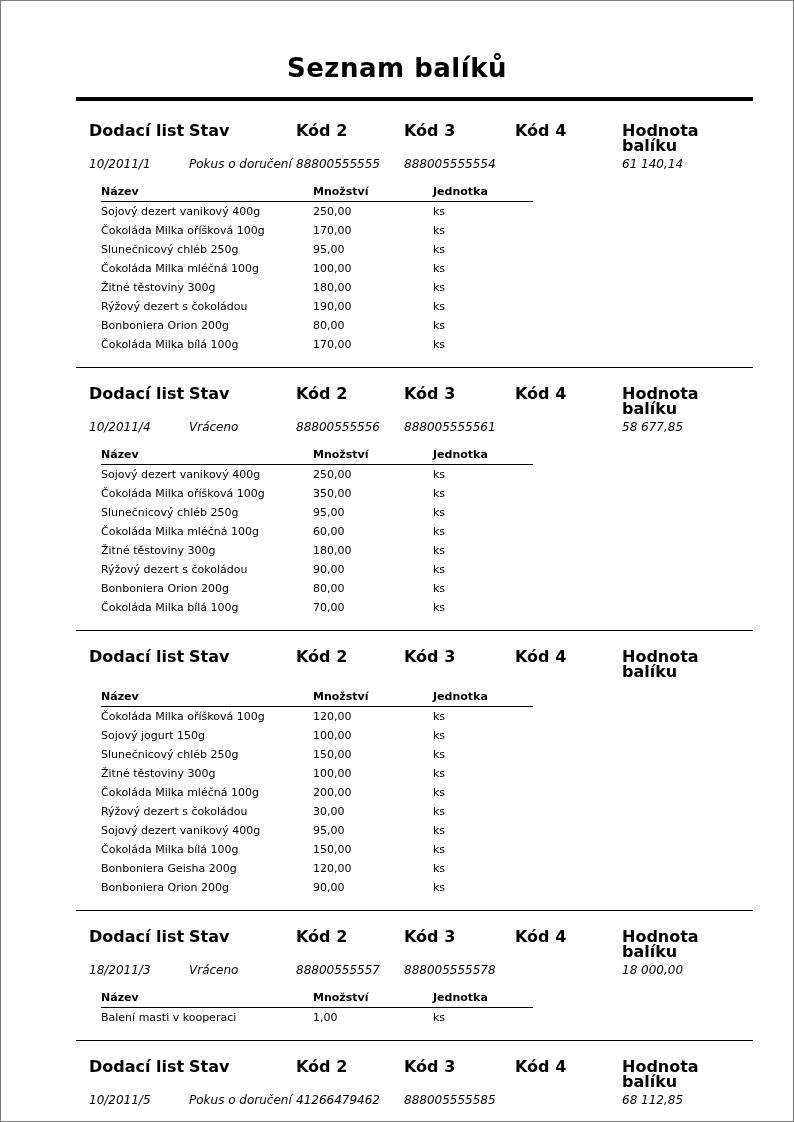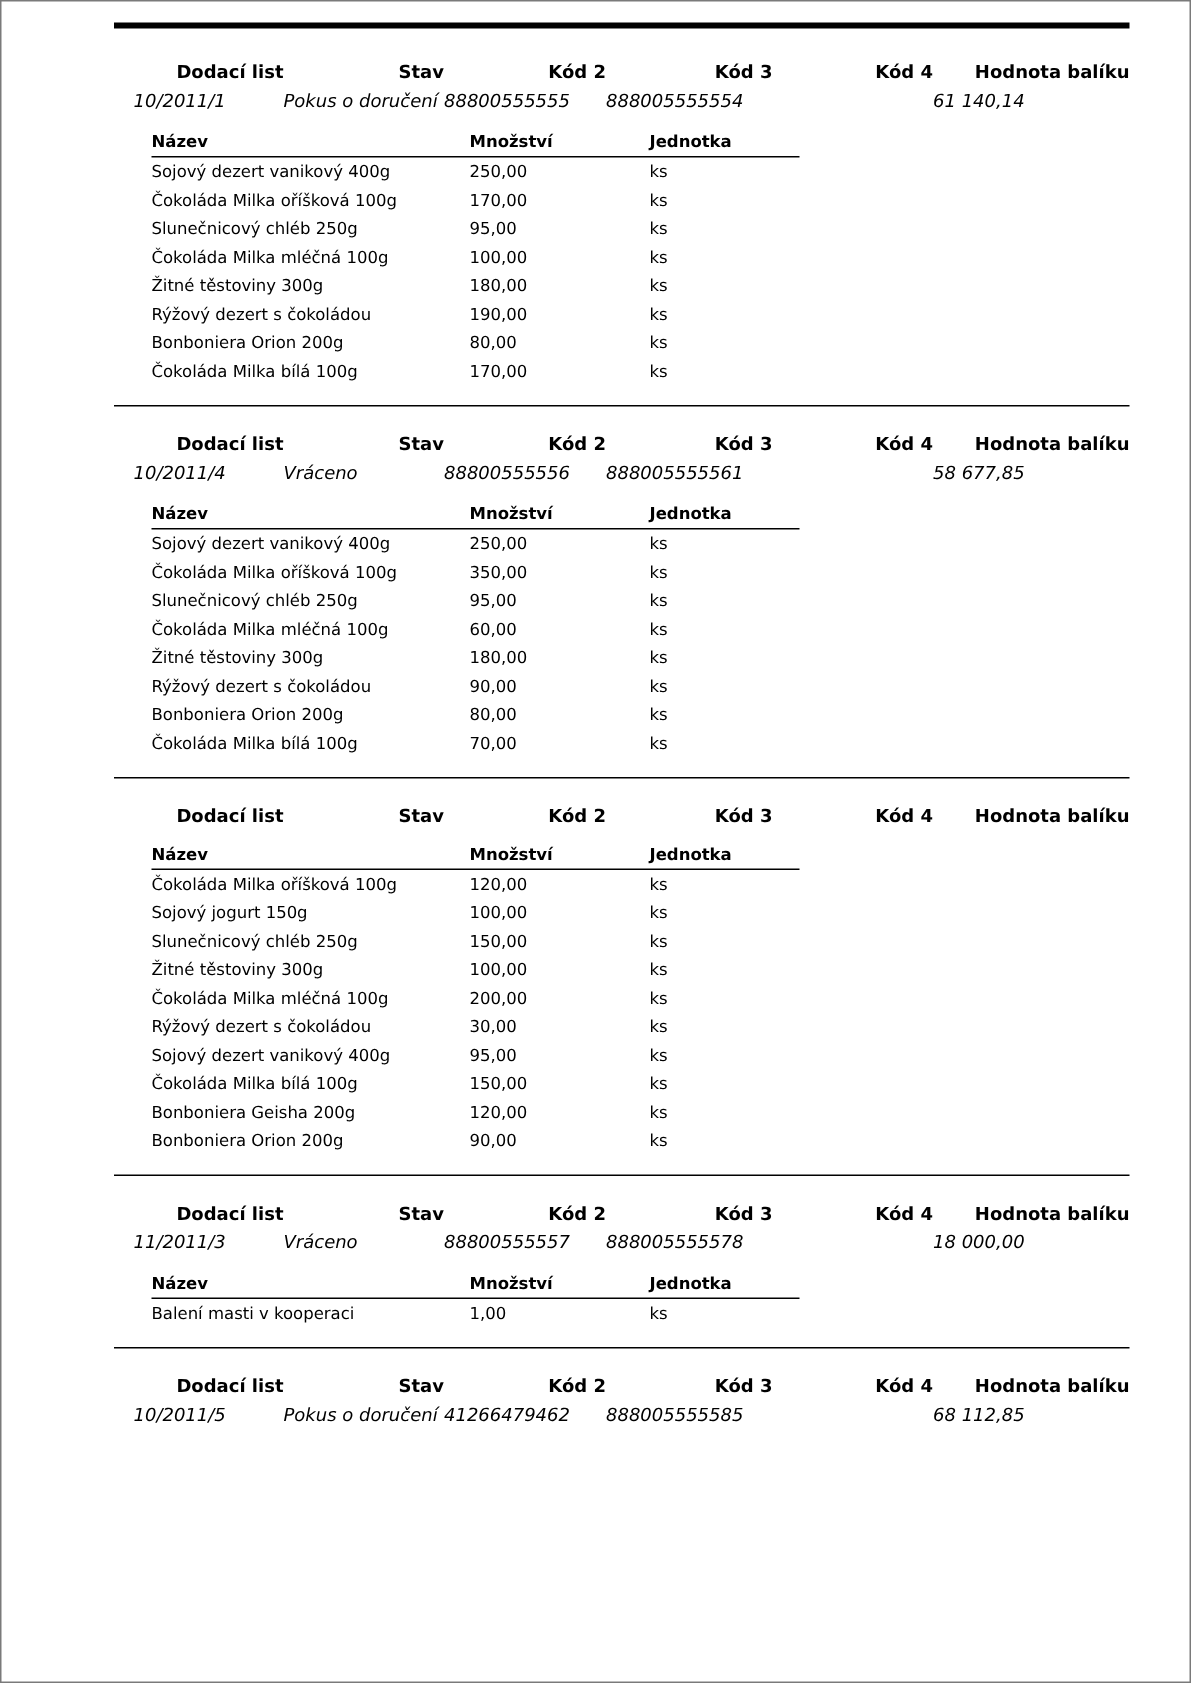--- a/index.html
+++ b/index.html
@@ -31,21 +31,21 @@
 
   #packages { padding-top: 20px; }
 
   .package {
     margin-left: 88px;
     margin-right: 40px;
   }
 
   .row { display: flex; }
   .row.head .c { font-weight: bold; }
-  .row.head { font-size: 12px; line-height: 15px; padding: 2px 0 4px 0; text-align: right; }
+  .row.head { font-size: 16px; line-height: 15px; padding: 2px 0 4px 0; }
   .row.vals { font-size: 12px; line-height: 15px; padding: 0 0 6px 0; font-style: italic; }
 
   .c1 { width: 100px; }
   .c2 { width: 107px; }
   .c3 { width: 108px; }
   .c4 { width: 111px; }
   .c5 { width: 107px; }
   .c6 { flex: 1; }
 
   .items {
@@ -68,20 +68,21 @@
     border: 0;
     border-top: 1px solid #000;
     height: 0;
     margin: 13px 40px 16px 75px;
   }
 </style>
 </head>
 <body>
 
 <div class="page">
+  <h1 class="title">Seznam balíků</h1>
   <div class="thick-rule"></div>
   <div id="packages">
   <section class="package">
     <div class="row head">
       <div class="c c1">Dodací list</div>
       <div class="c c2">Stav</div>
       <div class="c c3">Kód 2</div>
       <div class="c c4">Kód 3</div>
       <div class="c c5">Kód 4</div>
       <div class="c c6">Hodnota balíku</div>
@@ -312,21 +313,21 @@
   <section class="package">
     <div class="row head">
       <div class="c c1">Dodací list</div>
       <div class="c c2">Stav</div>
       <div class="c c3">Kód 2</div>
       <div class="c c4">Kód 3</div>
       <div class="c c5">Kód 4</div>
       <div class="c c6">Hodnota balíku</div>
     </div>
     <div class="row vals">
-      <div class="c c1">11/2011/3</div>
+      <div class="c c1">18/2011/3</div>
       <div class="c c2">Vráceno</div>
       <div class="c c3">88800555557</div>
       <div class="c c4">888005555578</div>
       <div class="c c5"></div>
       <div class="c c6">18 000,00</div>
     </div>
     <div class="items">
       <div class="irow ihead">
         <div class="ic ic1">Název</div>
         <div class="ic ic2">Množství</div>

